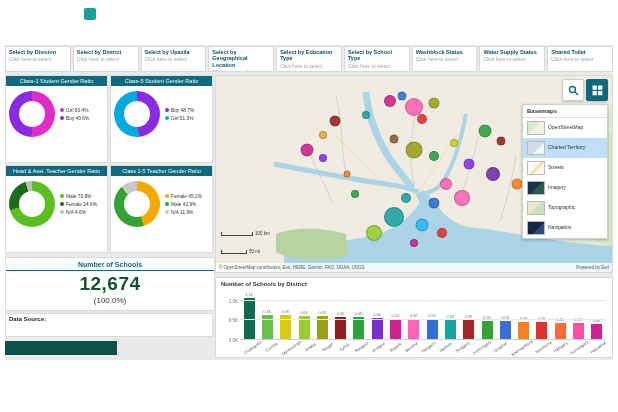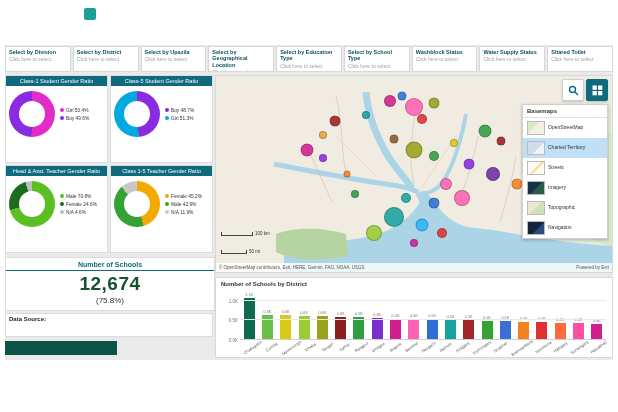--- a/index.html
+++ b/index.html
@@ -206,21 +206,21 @@
                 <span class="lgl">N/A 11.9%</span>
               </div>
             </div>
           </div>
         </div>
       </div>
 
     <div class="number-card">
       <div class="number-title">Number of Schools</div>
       <div class="number-value">12,674</div>
-      <div class="number-pct">(75.8%)</div>
+      <div class="number-pct">(100.0%)</div>
     </div>
 
     <div class="datasource-card">
       <div class="datasource-label">Data Source:</div>
     </div>
     <div class="footer-bar"></div>
 
     <div class="map-card">
       <div class="map-area">
         <svg class="map-svg" width="396" height="196" viewBox="0 0 396 196">

